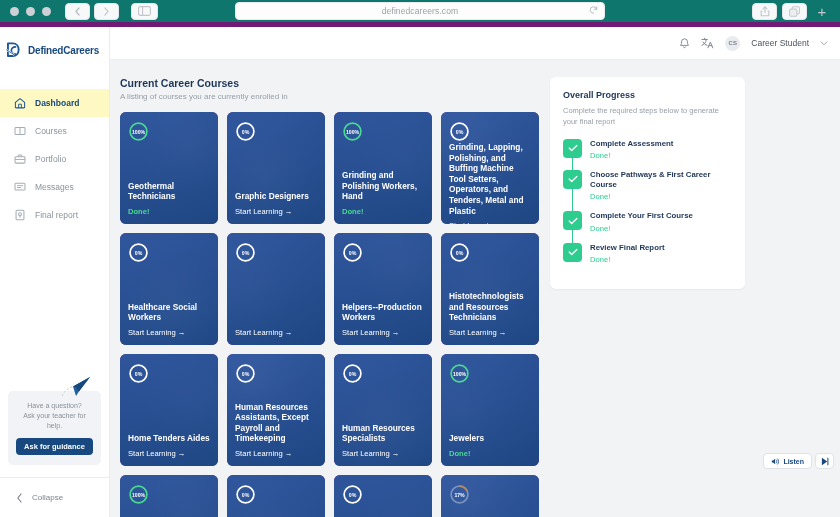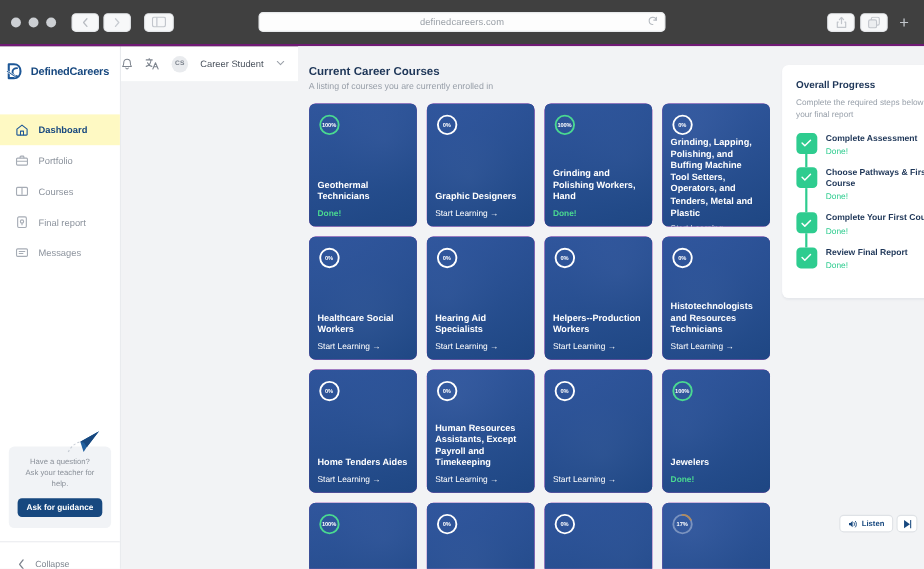--- a/index.html
+++ b/index.html
@@ -5,26 +5,26 @@
   * { box-sizing: border-box; margin: 0; padding: 0; }
   html, body {
     width: 840px; height: 517px;
     overflow: hidden;
     font-family: "Liberation Sans", sans-serif;
     background: #f2f3f5;
   }
 
   
   .browser-chrome {
-    height: 42px; width: 840px;
-    background: #404040;
+    height: 27px; width: 840px;
+    background: #0f766e;
     display: flex; align-items: center;
     padding: 0 10px;
     position: relative;
-    border-bottom: 2px solid #701a75;
+    border-bottom: 5px solid #701a75;
   }
   .traffic-lights { display: flex; gap: 7px; align-items: center; }
   .tl { width: 9px; height: 9px; border-radius: 50%; background: #cdd0d4; }
   .nav-group { display: flex; gap: 4px; margin-left: 14px; }
   .chrome-btn {
     width: 25px; height: 17px; border-radius: 4px;
     background: #f7f8f9; border: 1px solid #e4e6e9;
     display: flex; align-items: center; justify-content: center;
     color: #b9bdc3;
   }
@@ -78,21 +78,21 @@
     font-size: 7.5px; font-weight: bold; cursor: pointer;
     font-family: "Liberation Sans", sans-serif;
   }
   .collapse-row {
     border-top: 1px solid #eaecef; height: 40px;
     display: flex; align-items: center; gap: 9px; padding-left: 16px;
     font-size: 8px; color: #7d848e; cursor: pointer;
   }
 
   
-  .main-col { flex: 1; display: flex; height: 490px; min-width: 0; }
+  .main-col { flex: 1; display: flex; flex-direction: column; height: 490px; min-width: 0; }
   .topbar {
     height: 33px; background: #fff; border-bottom: 1px solid #eceef0;
     display: flex; align-items: center; justify-content: flex-end;
     padding-right: 12px; gap: 11px; flex-shrink: 0;
   }
   .top-ico { color: #7d848e; display: flex; align-items: center; cursor: pointer; }
   .avatar {
     width: 15px; height: 15px; border-radius: 50%; background: #e9ebee;
     color: #7b828c; font-size: 6px; font-weight: bold;
     display: flex; align-items: center; justify-content: center;
@@ -243,55 +243,55 @@
           <svg width="12" height="12" viewBox="0 0 14 14" fill="none">
             <path d="M1.6 6.3L7 2l5.4 4.3v5.6a.8.8 0 0 1-.8.8H2.4a.8.8 0 0 1-.8-.8V6.3z" stroke="currentColor" stroke-width="1.2" stroke-linejoin="round"></path>
             <path d="M5.4 12.7V8.4h3.2v4.3" stroke="currentColor" stroke-width="1.1" stroke-linejoin="round"></path>
           </svg>
         </span>
         <span>Dashboard</span>
       </div>
       <div class="nav-item">
         <span class="nav-ico">
           <svg width="12" height="12" viewBox="0 0 14 14" fill="none">
+            <rect x="1.2" y="2.8" width="11.6" height="8.4" rx="1.1" stroke="currentColor" stroke-width="1.2"></rect>
+            <line x1="7" y1="3.4" x2="7" y2="10.6" stroke="currentColor" stroke-width="1.2"></line>
+          </svg>
+        </span>
+        <span>Courses</span>
+      </div>
+      <div class="nav-item">
+        <span class="nav-ico">
+          <svg width="12" height="12" viewBox="0 0 14 14" fill="none">
             <rect x="1.2" y="4.4" width="11.6" height="7.4" rx="1.1" stroke="currentColor" stroke-width="1.2"></rect>
             <path d="M5 4.4V3.2c0-.5.4-.9.9-.9h2.2c.5 0 .9.4.9.9v1.2" stroke="currentColor" stroke-width="1.2"></path>
             <line x1="1.2" y1="7.6" x2="12.8" y2="7.6" stroke="currentColor" stroke-width="1.1"></line>
           </svg>
         </span>
         <span>Portfolio</span>
       </div>
       <div class="nav-item">
         <span class="nav-ico">
           <svg width="12" height="12" viewBox="0 0 14 14" fill="none">
-            <rect x="1.2" y="2.8" width="11.6" height="8.4" rx="1.1" stroke="currentColor" stroke-width="1.2"></rect>
-            <line x1="7" y1="3.4" x2="7" y2="10.6" stroke="currentColor" stroke-width="1.2"></line>
+            <rect x="1.2" y="2.6" width="11.6" height="8" rx="1.2" stroke="currentColor" stroke-width="1.2"></rect>
+            <line x1="3.6" y1="5.4" x2="10.4" y2="5.4" stroke="currentColor" stroke-width="1.1"></line>
+            <line x1="3.6" y1="7.6" x2="8.4" y2="7.6" stroke="currentColor" stroke-width="1.1"></line>
           </svg>
         </span>
-        <span>Courses</span>
+        <span>Messages</span>
       </div>
       <div class="nav-item">
         <span class="nav-ico">
           <svg width="12" height="12" viewBox="0 0 14 14" fill="none">
             <rect x="2.4" y="1.4" width="9.2" height="11.2" rx="1.3" stroke="currentColor" stroke-width="1.2"></rect>
             <circle cx="7" cy="6.2" r="1.7" stroke="currentColor" stroke-width="1.2"></circle>
             <line x1="7" y1="7.9" x2="7" y2="10.2" stroke="currentColor" stroke-width="1.2"></line>
           </svg>
         </span>
         <span>Final report</span>
-      </div>
-      <div class="nav-item">
-        <span class="nav-ico">
-          <svg width="12" height="12" viewBox="0 0 14 14" fill="none">
-            <rect x="1.2" y="2.6" width="11.6" height="8" rx="1.2" stroke="currentColor" stroke-width="1.2"></rect>
-            <line x1="3.6" y1="5.4" x2="10.4" y2="5.4" stroke="currentColor" stroke-width="1.1"></line>
-            <line x1="3.6" y1="7.6" x2="8.4" y2="7.6" stroke="currentColor" stroke-width="1.1"></line>
-          </svg>
-        </span>
-        <span>Messages</span>
       </div>
     </div>
 
     <div class="sidebar-spacer"></div>
 
     <div class="help-card">
       <svg class="paper-plane" width="34" height="26" viewBox="0 0 34 26">
         <path d="M31 2L14 11.5l3 9.5 3.5-5.5L31 2z" fill="#1f5f9e"></path>
         <path d="M14 11.5L31 2l-11 14.5-2.5-4-3.5-1z" fill="#17487f"></path>
         <path d="M3 21c3-6 7.5-8.4 11-9.5" stroke="#c6ccd4" stroke-width="1" stroke-dasharray="2 2" fill="none"></path>
@@ -421,21 +421,20 @@
               <div class="card-photo" style="background: radial-gradient(circle at 20% 50%, rgb(86, 136, 179) 0%, rgb(43, 99, 145) 50%, rgb(27, 78, 124) 100%);"></div>
               <div class="card-tint"></div>
               <div class="card-inner">
                 <div class="ring">
                   <svg width="21" height="21" viewBox="0 0 21 21">
                     <circle cx="10.5" cy="10.5" r="8.4" fill="none" stroke="#ffffff" stroke-width="1.7" stroke-dasharray="52.78 52.78" transform="rotate(-90 10.5 10.5)" stroke-linecap="round"></circle>
                   </svg>
                   <span class="ring-label">0%</span>
                 </div>
                 <div class="card-spacer"></div>
-                <div class="card-title">Hearing Aid Specialists</div>
                 <div class="card-cta">Start Learning →</div>
               </div>
             </div>
             <div class="course-card">
               <div class="card-photo" style="background: radial-gradient(circle at 70% 30%, rgb(92, 137, 181) 0%, rgb(42, 98, 143) 45%, rgb(28, 78, 125) 100%);"></div>
               <div class="card-tint"></div>
               <div class="card-inner">
                 <div class="ring">
                   <svg width="21" height="21" viewBox="0 0 21 21">
                     <circle cx="10.5" cy="10.5" r="8.4" fill="none" stroke="#ffffff" stroke-width="1.7" stroke-dasharray="52.78 52.78" transform="rotate(-90 10.5 10.5)" stroke-linecap="round"></circle>
@@ -496,20 +495,21 @@
               <div class="card-photo" style="background: radial-gradient(circle at 55% 70%, rgb(122, 166, 203) 0%, rgb(56, 109, 158) 50%, rgb(31, 85, 133) 100%);"></div>
               <div class="card-tint"></div>
               <div class="card-inner">
                 <div class="ring">
                   <svg width="21" height="21" viewBox="0 0 21 21">
                     <circle cx="10.5" cy="10.5" r="8.4" fill="none" stroke="#ffffff" stroke-width="1.7" stroke-dasharray="52.78 52.78" transform="rotate(-90 10.5 10.5)" stroke-linecap="round"></circle>
                   </svg>
                   <span class="ring-label">0%</span>
                 </div>
                 <div class="card-spacer"></div>
+                <div class="card-title">Human Resources Specialists</div>
                 <div class="card-cta">Start Learning →</div>
               </div>
             </div>
             <div class="course-card">
               <div class="card-photo" style="background: radial-gradient(circle at 20% 50%, rgb(86, 136, 179) 0%, rgb(43, 99, 145) 50%, rgb(27, 78, 124) 100%);"></div>
               <div class="card-tint"></div>
               <div class="card-inner">
                 <div class="ring">
                   <svg width="21" height="21" viewBox="0 0 21 21">
                     <circle cx="10.5" cy="10.5" r="8.4" fill="none" stroke="#4ad991" stroke-width="1.7" stroke-dasharray="52.78 52.78" transform="rotate(-90 10.5 10.5)" stroke-linecap="round"></circle>

